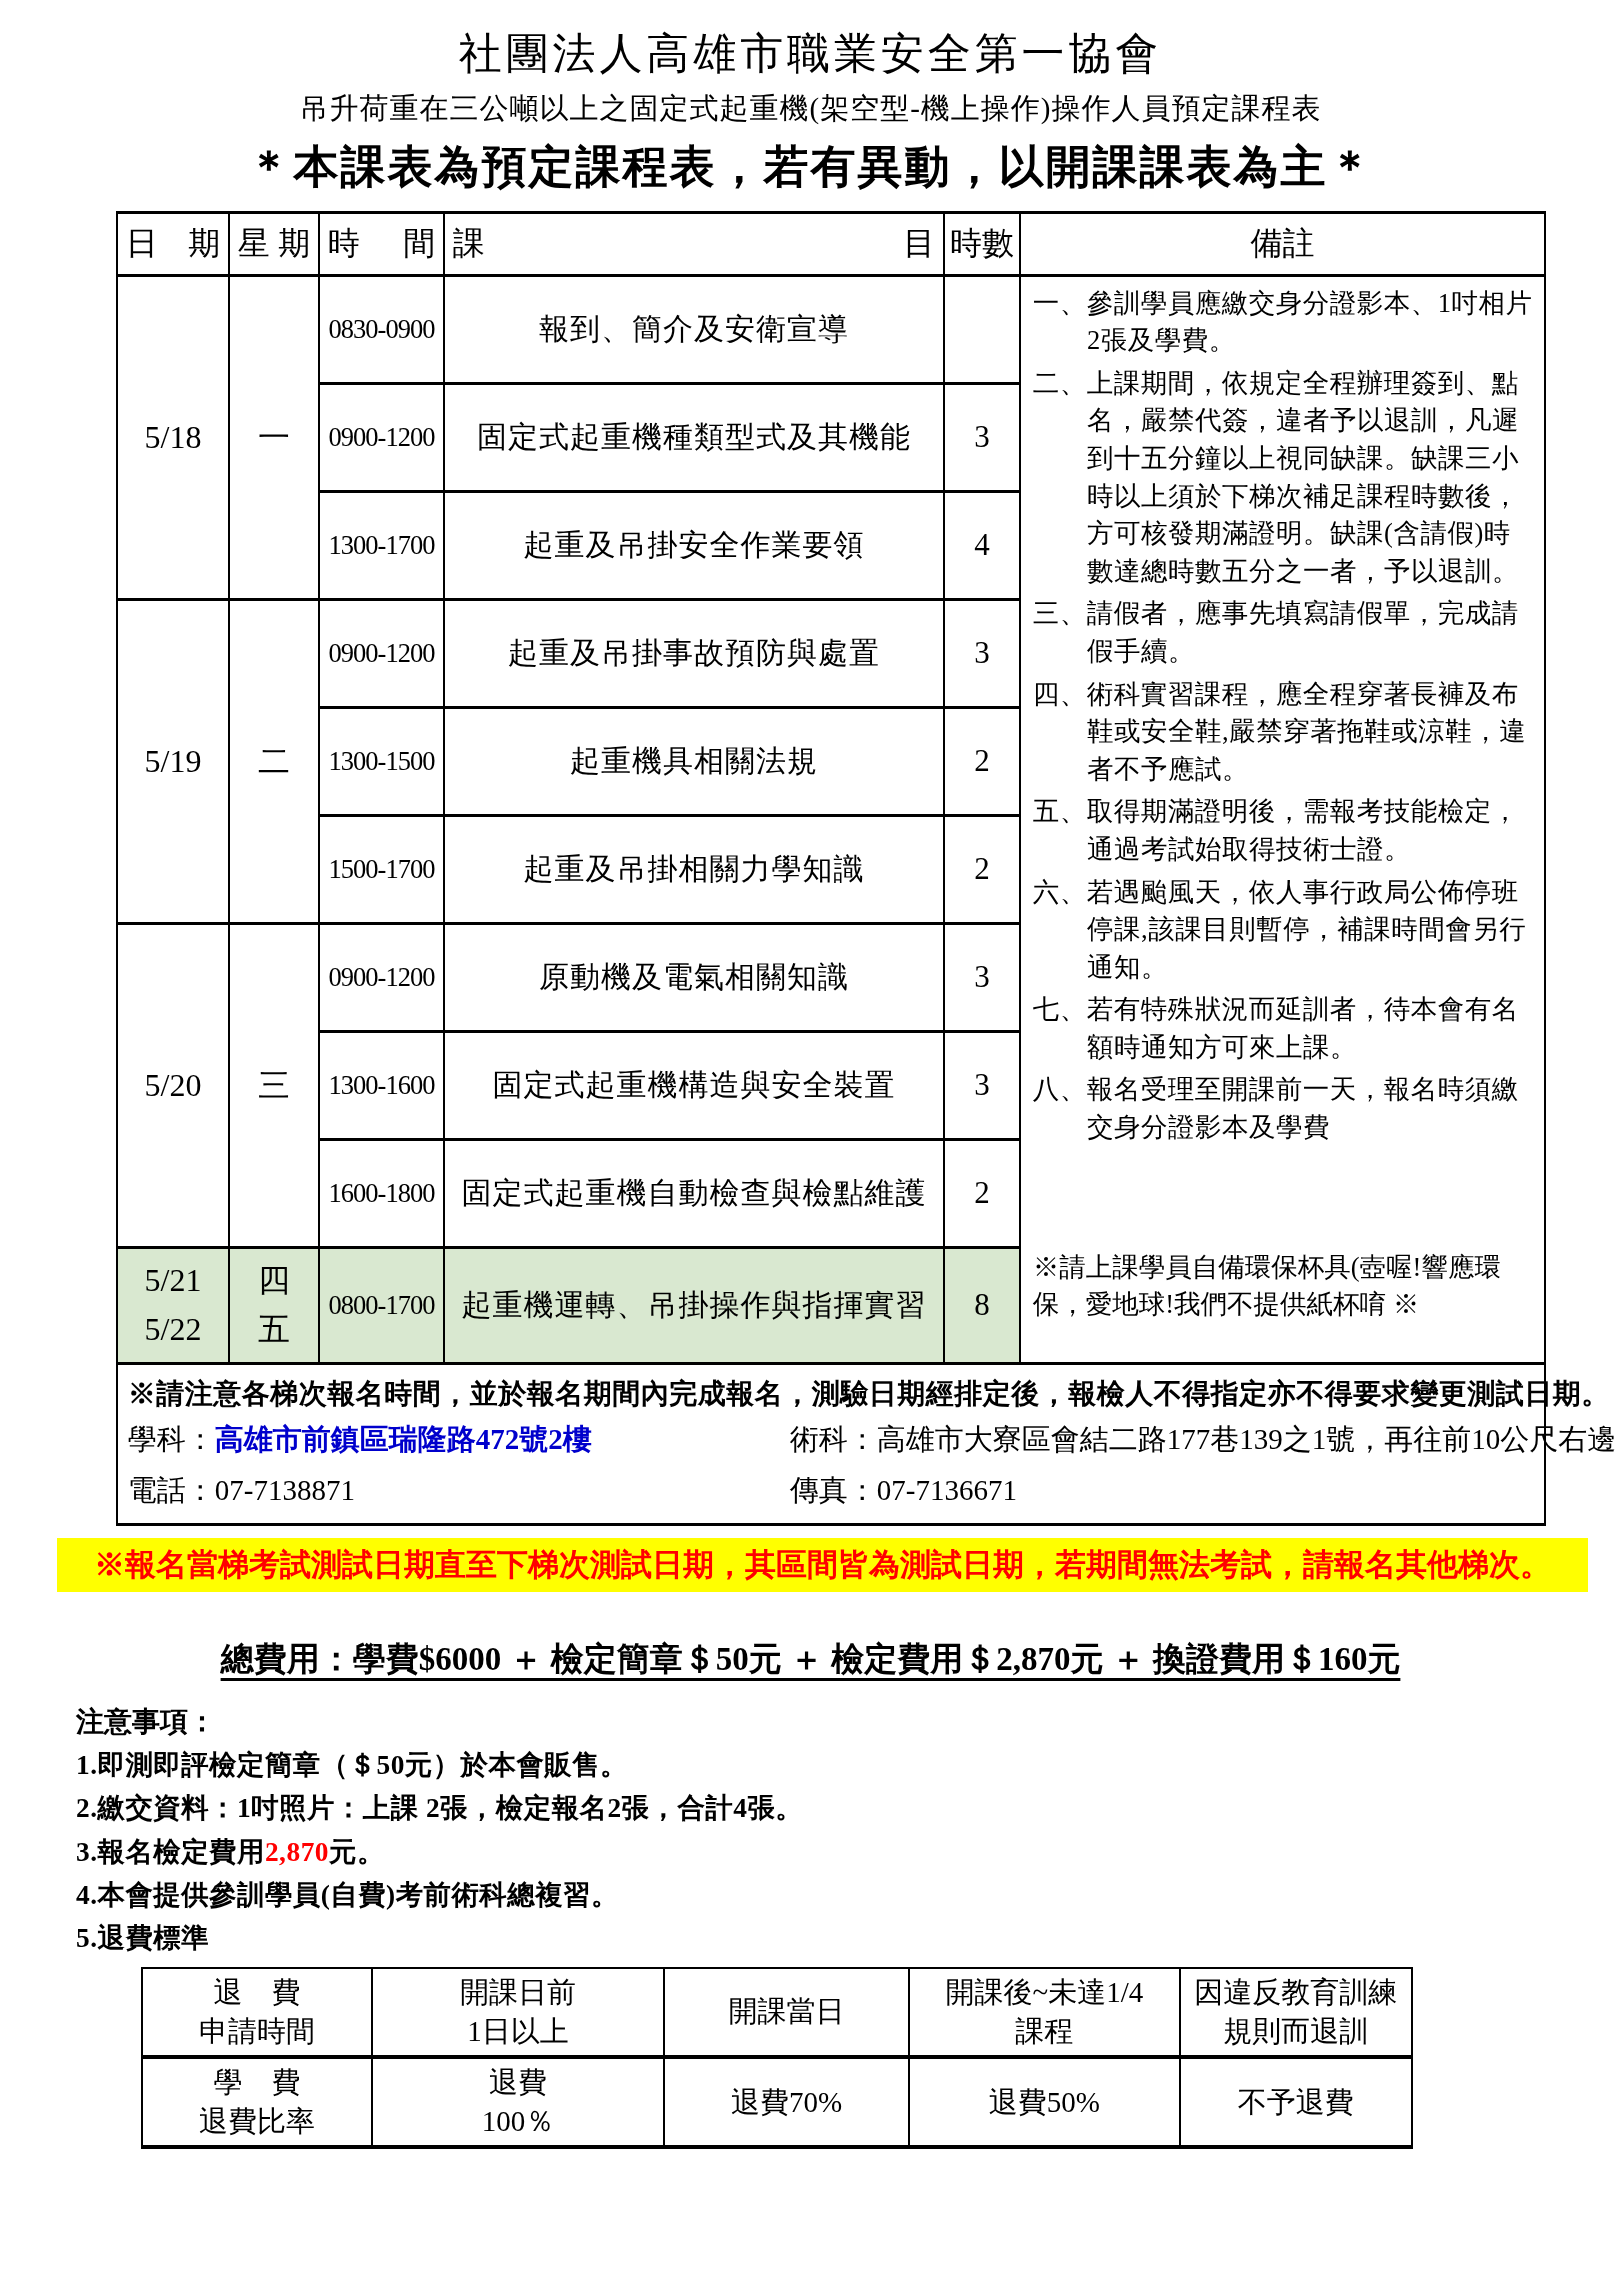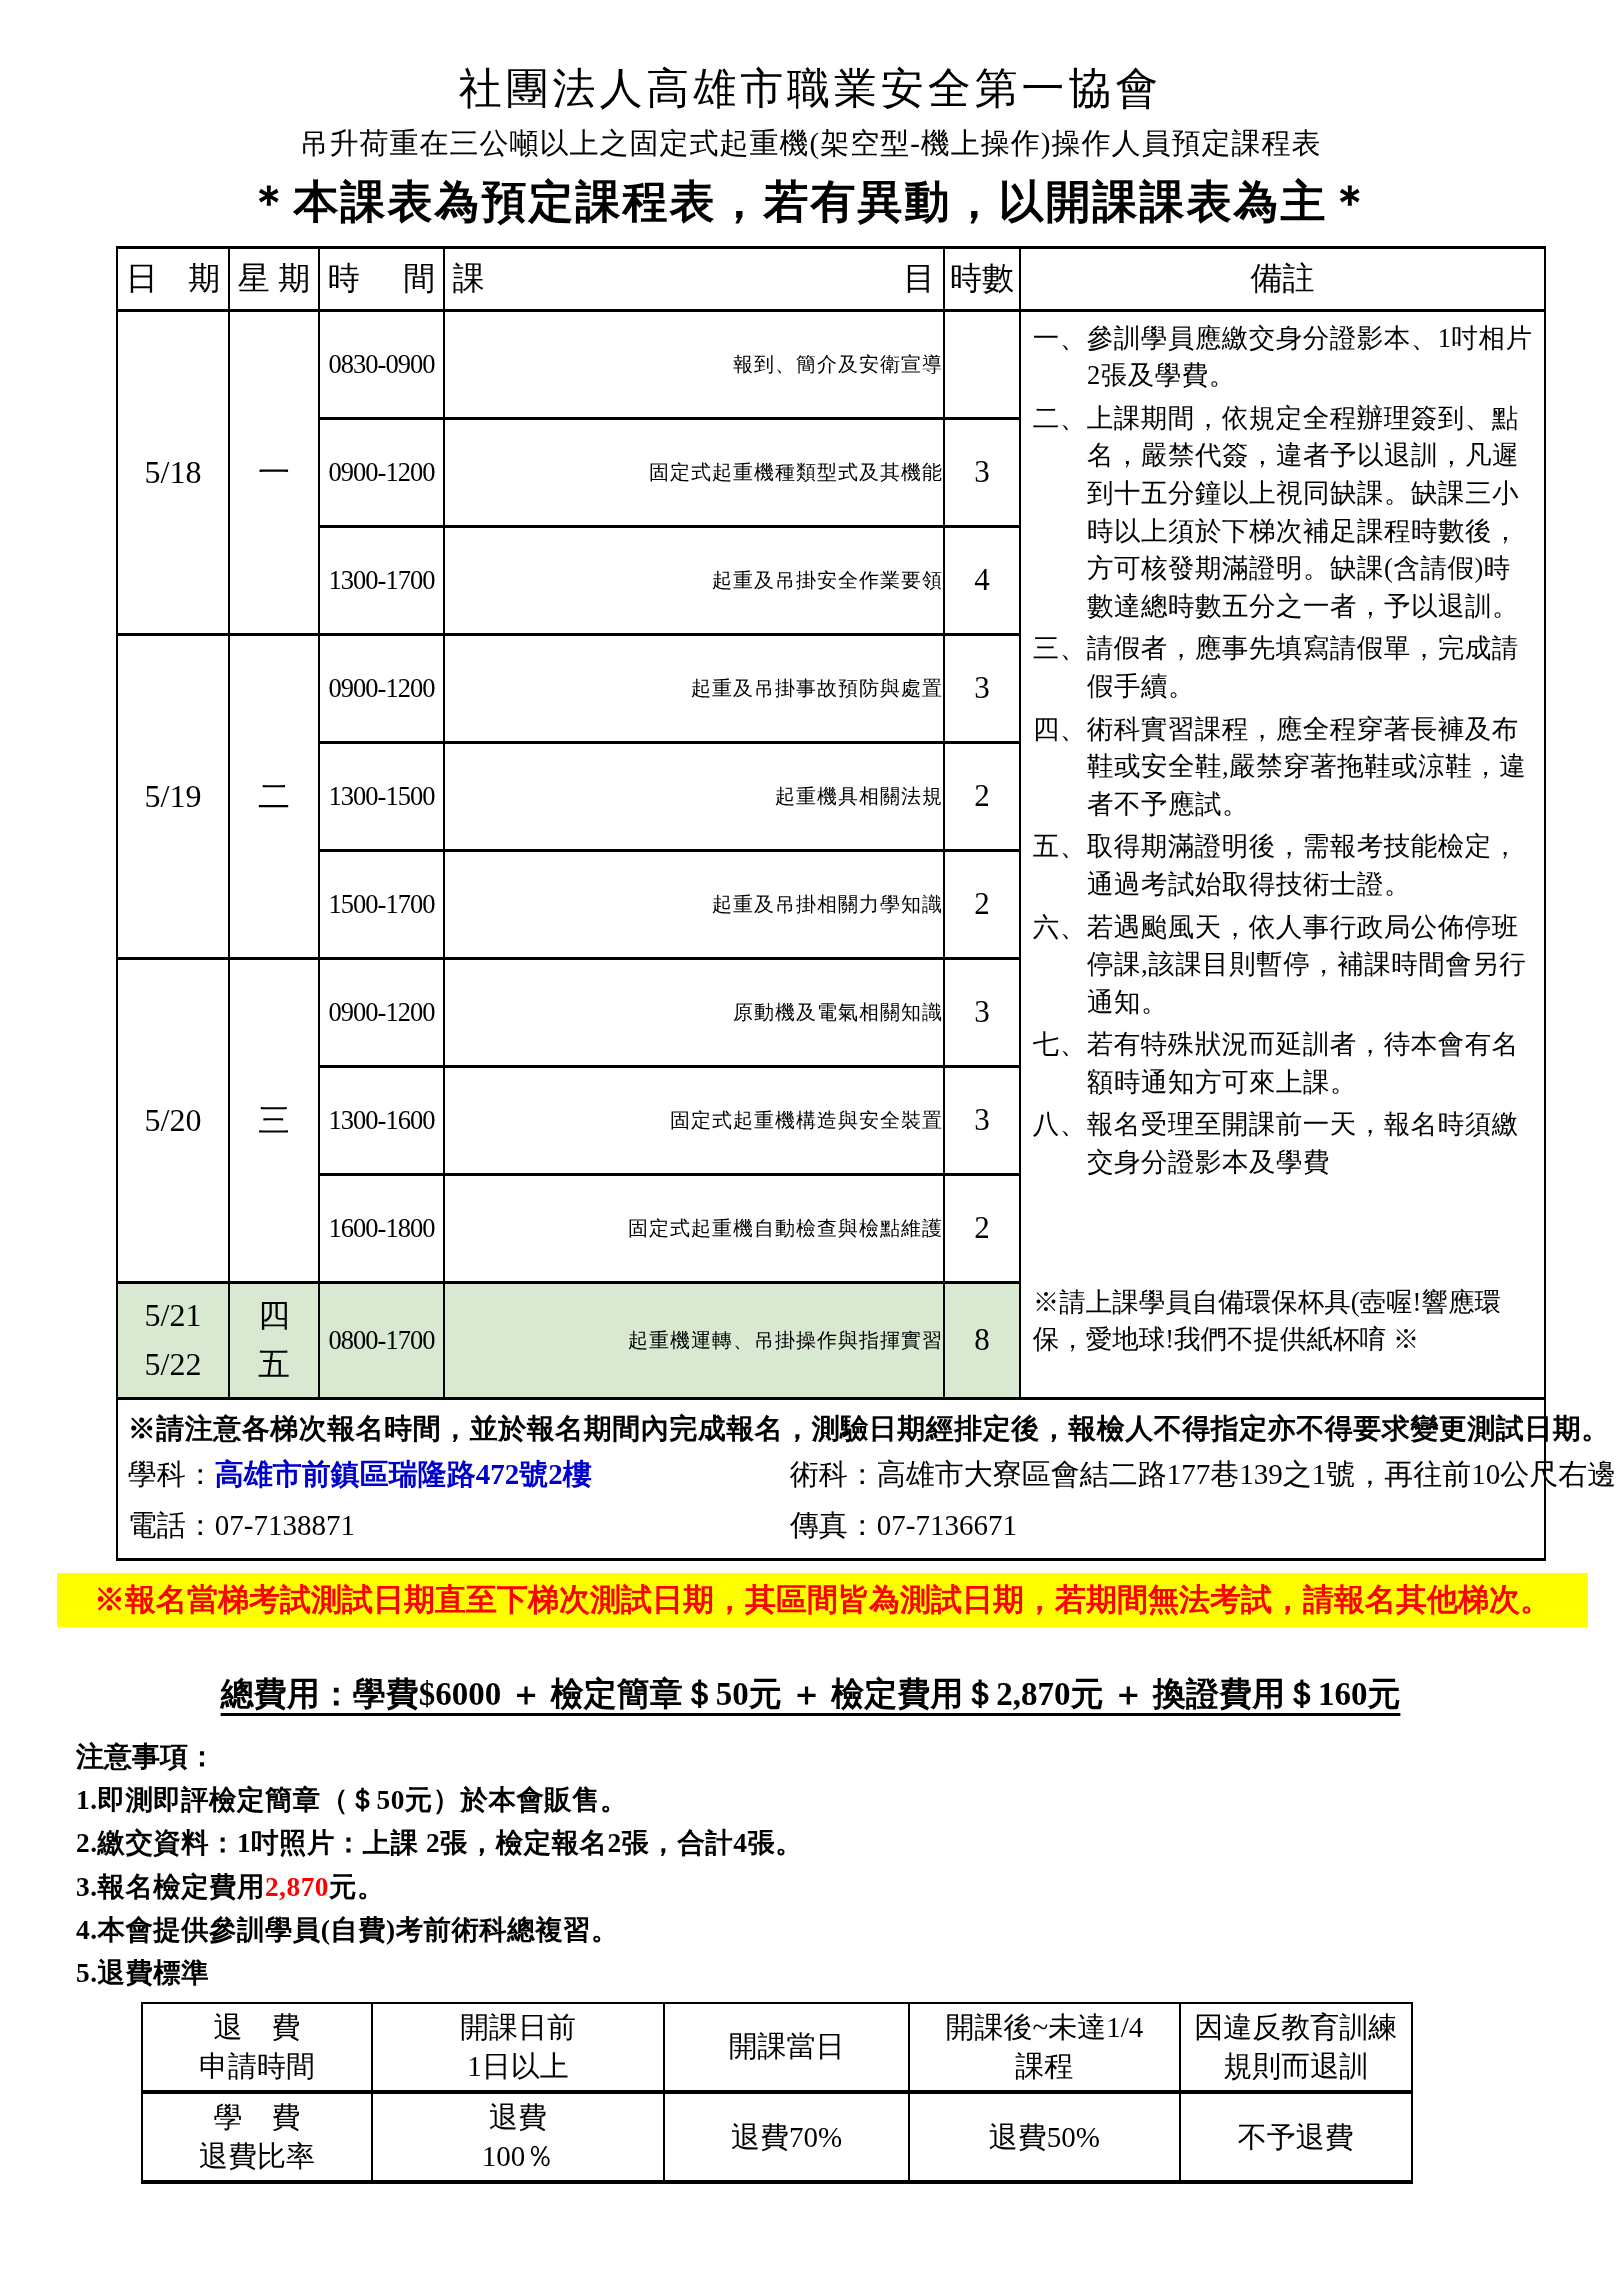--- a/index.html
+++ b/index.html
@@ -6,21 +6,21 @@
   .page{
     position:relative;
     width:1621px;height:2293px;
     margin:0 auto;
     background:#ffffff;
     font-family:"Liberation Serif","DejaVu Serif",serif;
     color:#000;
     overflow:hidden;
   }
   
-  .titles{padding-top:63px;text-align:center;}
+  .titles{padding-top:28px;text-align:center;}
   .org-title{font-size:43px;letter-spacing:3.9px;line-height:1.2;}
   .sub-title{font-size:29px;letter-spacing:1px;margin-top:9.8px;}
   .big-notice{font-size:45px;font-weight:bold;letter-spacing:2px;margin-top:7.8px;}
 
   
   table.sched{
     border-collapse:collapse;table-layout:fixed;
     margin:13.7px 0 0 116px;width:1429px;
   }
   .sched th,.sched td{
@@ -29,21 +29,21 @@
     padding:0;box-sizing:border-box;
   }
   .sched th{font-weight:normal;font-size:32px;height:63px;vertical-align:middle;}
   .h-spread{display:flex;justify-content:space-between;padding:0 7.8px;}
   .h-center{text-align:center;}
   tr.crow{height:108px;}
   tr.crow-hi{height:116px;}
   tr.crow-hi td{background:var(--highlight-green,#d9e8d0);}
   .c-date,.c-week{text-align:center;vertical-align:middle;font-size:32px;white-space:pre-line;line-height:1.55;}
   .c-time{text-align:center;vertical-align:middle;font-size:26.5px;letter-spacing:-1px;}
-  .c-course{text-align:right;vertical-align:middle;font-size:20px;padding:0 3.9px 0 7.8px;letter-spacing:1px;}
+  .c-course{text-align:center;vertical-align:middle;font-size:30px;padding:0 3.9px 0 7.8px;letter-spacing:1px;}
   .c-hours{text-align:center;vertical-align:middle;font-size:31px;}
   .c-remarks{vertical-align:top;}
   .remarks-wrap{display:flex;flex-direction:column;height:1057px;padding:7.8px 9.8px 5.9px 11.8px;box-sizing:border-box;}
   .remark-item{
     font-size:26.5px;line-height:1.42;letter-spacing:0.5px;
     padding-left:2.05em;text-indent:-2.05em;margin-bottom:4.9px;
   }
   .eco-note{font-size:26.5px;line-height:1.42;margin-top:auto;margin-bottom:3.9px;}
 
   

